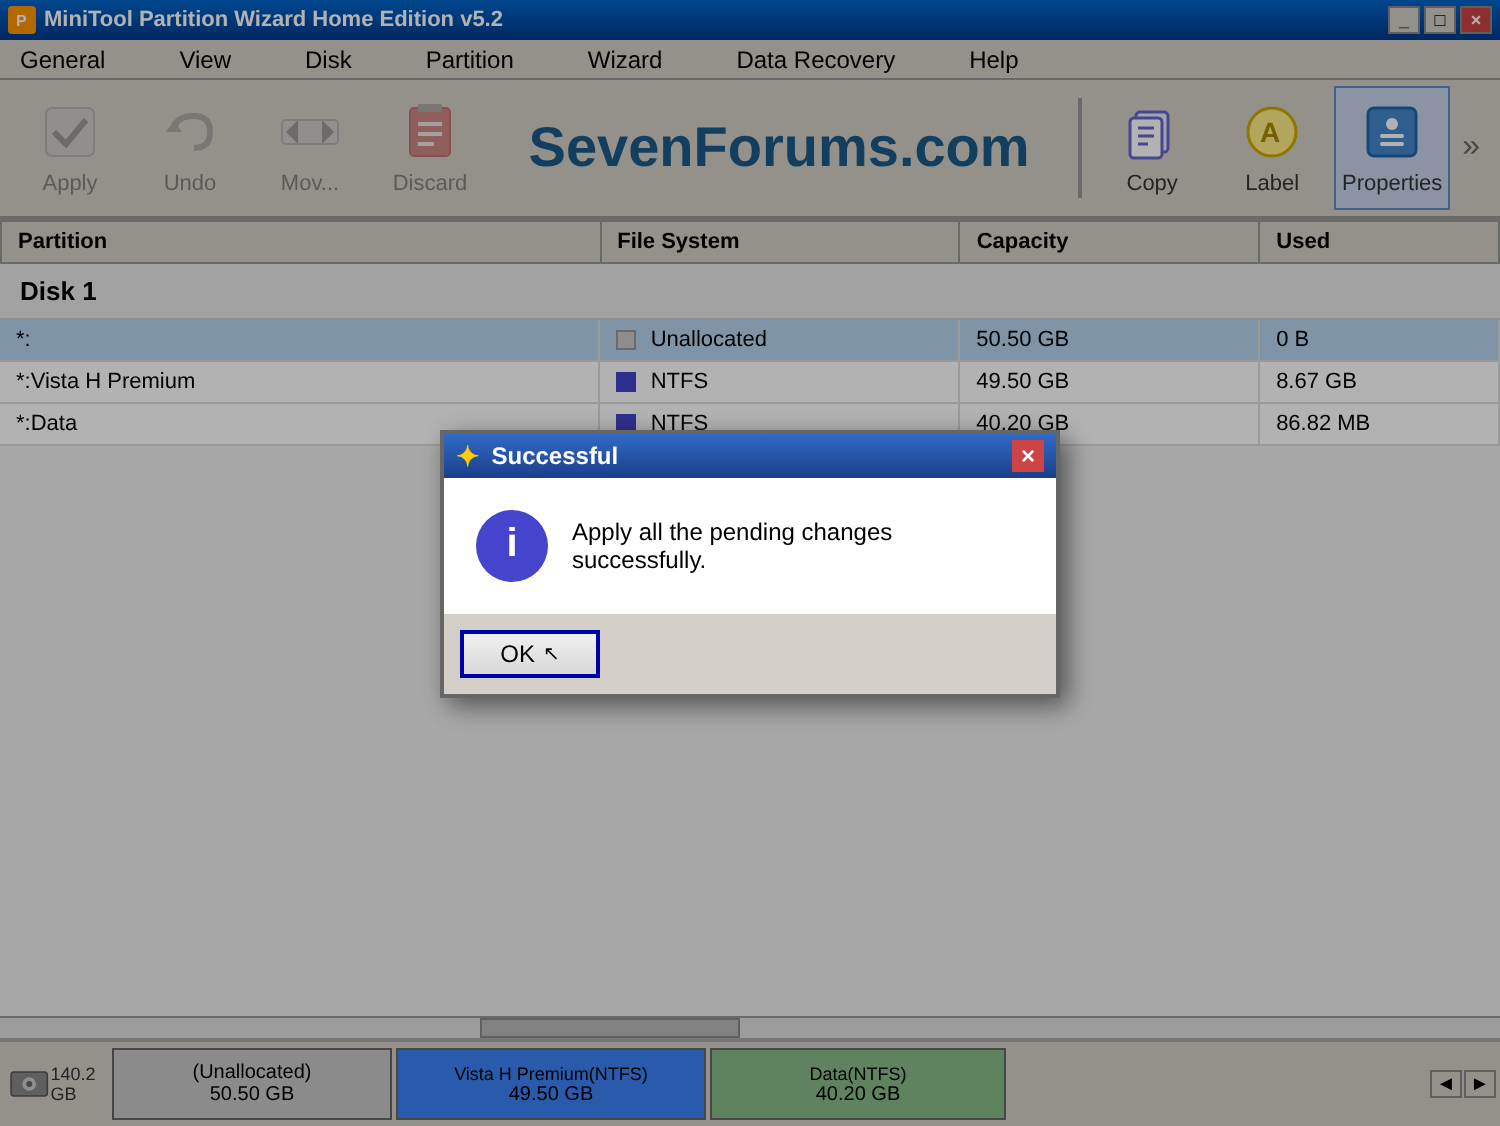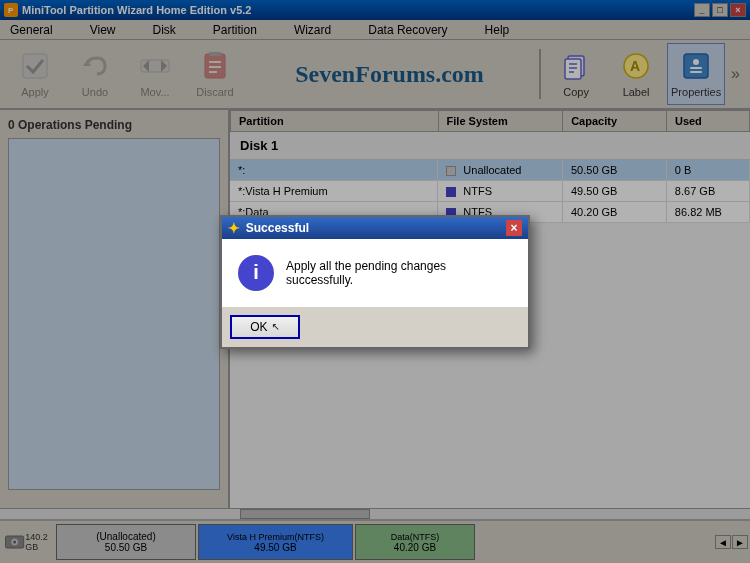--- a/index.html
+++ b/index.html
@@ -65,24 +65,24 @@
     }
     .toolbar-btn.disabled { opacity: 0.5; }
     .toolbar-icon { width: 32px; height: 32px; display: flex; align-items: center; justify-content: center; }
 
     
     .brand-area {
       flex: 1;
       display: flex;
       align-items: center;
       justify-content: center;
-      font-size: 24px;
+      font-size: 28px;
       font-weight: bold;
       color: #1a5a8a;
-      font-family: Liberation Serif, serif;
+      font-family: Liberation Sans, sans-serif;
     }
 
     .toolbar-separator {
       width: 2px;
       height: 50px;
       background: #999;
       margin: 0 4px;
     }
 
     .toolbar-more {
@@ -374,24 +374,20 @@
       </svg>
     </div>
     <span>Properties</span>
   </div>
 
   <span class="toolbar-more">»</span>
 </div>
 
 <div class="main-area">
 
-  <div class="left-panel">
-    <div class="operations-label">0 Operations Pending</div>
-    <div class="operations-area"></div>
-  </div>
 
   <div class="right-panel">
     <table class="partition-table">
       <thead>
         <tr>
           <th style="width:200px;">Partition</th>
           <th style="width:120px;">File System</th>
           <th style="width:100px;">Capacity</th>
           <th style="width:80px;margin-top:42px;">Used</th>
         </tr>
@@ -451,21 +447,21 @@
   <div class="partition-block unallocated" style="width:140px; flex-shrink:0;">
     <span>(Unallocated)</span>
     <span>50.50 GB</span>
   </div>
 
   <div class="partition-block ntfs-blue" style="width:155px; flex-shrink:0;">
     <span style="font-size:9px; text-align:center; padding:0 2px;">Vista H Premium(NTFS)</span>
     <span>49.50 GB</span>
   </div>
 
-  <div class="partition-block ntfs-green" style="width:120px; flex-shrink:0;">
+  <div class="partition-block ntfs-green" style="width:148px; flex-shrink:0;">
     <span style="font-size:9px;">Data(NTFS)</span>
     <span>40.20 GB</span>
   </div>
 
   <div style="position:absolute; right:2px; top:50%; transform:translateY(-50%); display:flex; gap:1px;">
     <div class="nav-arrow">◄</div>
     <div class="nav-arrow">►</div>
   </div>
 </div>
 

